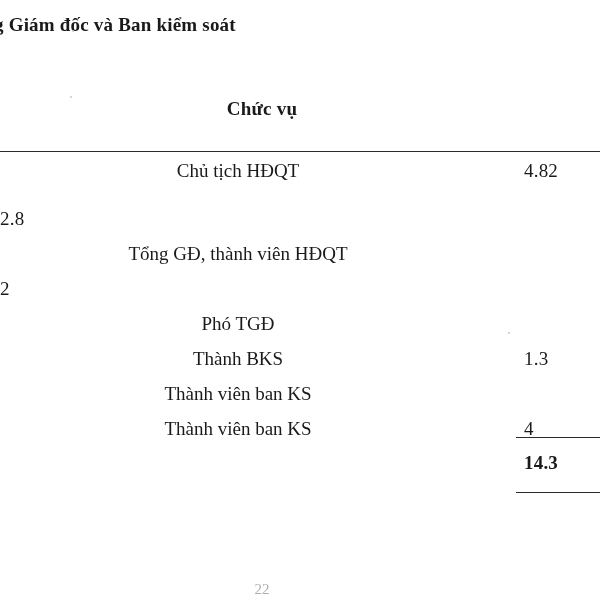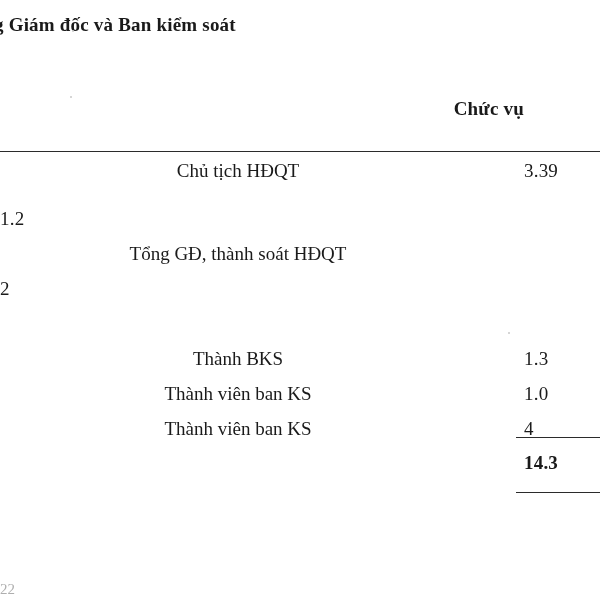--- a/index.html
+++ b/index.html
@@ -36,21 +36,21 @@
     padding-left: 0px;
     text-indent: -6px;
   }
 
   
   .col-header {
     position: absolute;
     top: 98px;
     left: 0;
     width: 600px;
-    text-align: right;
+    text-align: center;
     font-weight: bold;
     font-size: 19px;
     letter-spacing: 0.2px;
     padding-right: 76px;
     box-sizing: border-box;
   }
 
   
   .rule {
     position: absolute;
@@ -118,21 +118,21 @@
     font-weight: bold;
     font-size: 19px;
   }
 
   
   .page-number {
     position: absolute;
     bottom: 2px;
     left: 0;
     width: 600px;
-    text-align: left;
+    text-align: center;
     font-size: 15px;
     color: #6d6d6d;
     padding-right: 76px;
     box-sizing: border-box;
     opacity: 0.55;
   }
 
   
   .speck {
     position: absolute;
@@ -149,46 +149,46 @@
   <div class="doc-heading">g Giám đốc và Ban kiểm soát</div>
 
   <div class="col-header">Chức vụ</div>
 
   <div class="rule rule-top"></div>
 
   <div class="table-body">
 
     <div class="row first">
       <div class="cell-role">Chủ tịch HĐQT</div>
-      <div class="cell-amount">3.39</div>
-    </div>
-
-    <div class="row">
-      <div class="cell-amount">1.2</div>
-    </div>
-
-    <div class="row">
-      <div class="cell-role">Tổng GĐ, thành soát HĐQT</div>
+      <div class="cell-amount">4.82</div>
+    </div>
+
+    <div class="row">
+      <div class="cell-amount">2.8</div>
+    </div>
+
+    <div class="row">
+      <div class="cell-role">Tổng GĐ, thành viên HĐQT</div>
     </div>
 
     <div class="row">
       <div class="cell-amount">2</div>
     </div>
 
     <div class="row">
+      <div class="cell-role">Phó TGĐ</div>
     </div>
 
     <div class="row">
       <div class="cell-role">Thành BKS</div>
       <div class="cell-amount">1.3</div>
     </div>
 
     <div class="row">
       <div class="cell-role">Thành viên ban KS</div>
-      <div class="cell-amount">1.0</div>
     </div>
 
     <div class="row">
       <div class="cell-role">Thành viên ban KS</div>
       <div class="cell-amount">4</div>
     </div>
 
   </div>
 
   <div class="rule-short rule-subtotal"></div>

